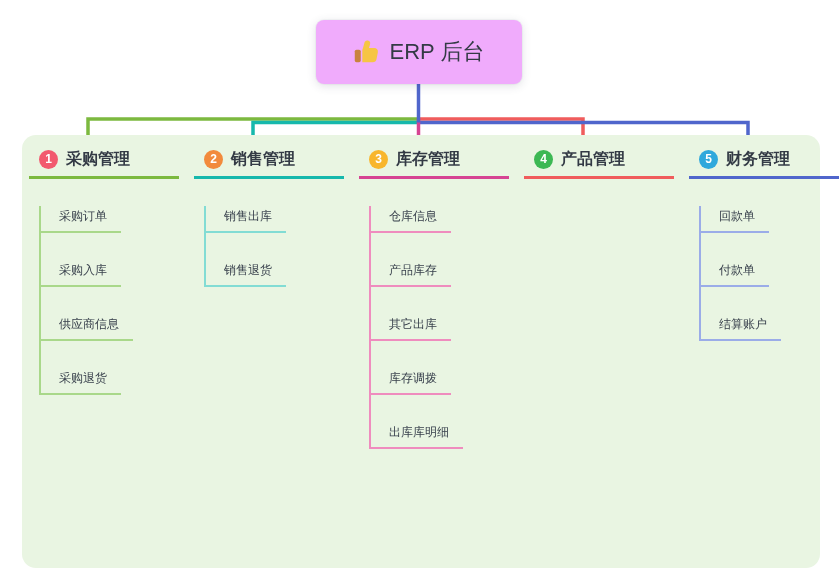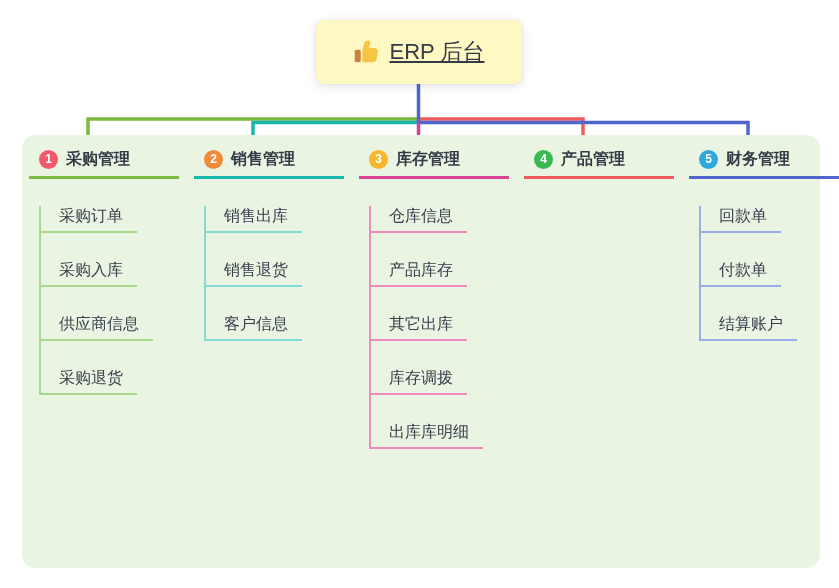--- a/index.html
+++ b/index.html
@@ -2,24 +2,24 @@
 <html><head>
 <meta charset="utf-8">
 <style>
   html,body{margin:0;padding:0;background:#ffffff;}
   body{font-family:"Liberation Sans","DejaVu Sans",sans-serif;}
   .stage{position:relative;width:839px;height:588px;background:#ffffff;overflow:hidden;}
 
   
   .root-node{
     position:absolute;left:316px;top:20px;width:206px;height:64px;
-    background:#fef9c3;border-radius:8px;
+    background:#f0abfc;border-radius:8px;
     box-shadow:0 2px 10px rgba(60,70,90,.16), 0 0 0 1px rgba(60,70,90,.04);
     display:flex;align-items:center;justify-content:center;gap:10px;
-    font-size:22px;font-weight:500;color:#333a45;cursor:default;text-decoration:underline;
+    font-size:22px;font-weight:500;color:#333a45;cursor:default;
   }
   .root-node .thumb{display:inline-flex;width:26px;height:26px;}
 
   
   .connectors{position:absolute;left:0;top:0;width:839px;height:588px;pointer-events:none;}
 
   
   .map-panel{
     position:absolute;left:22px;top:135px;width:798px;height:433px;
     background:#e9f5e2;border-radius:14px;
@@ -40,21 +40,21 @@
     display:flex;align-items:center;justify-content:center;line-height:1;
   }
   .children{
     margin-left:10px;border-left:2px solid var(--light);
     width:fit-content;
   }
   .child{
     display:block;width:fit-content;
     margin-top:27px;padding:0 14px 5px 18px;
     border-bottom:2px solid var(--light);
-    font-size:16px;line-height:20px;color:#38404c;white-space:nowrap;
+    font-size:12px;line-height:20px;color:#38404c;white-space:nowrap;
     cursor:pointer;
   }
 </style>
 </head>
 <body>
 
 <div class="stage">
 
   <svg class="connectors" viewBox="0 0 839 588" xmlns="http://www.w3.org/2000/svg">
       <path d="M418.5,119 L583,119 L583,146" stroke="#f05c5c" stroke-width="3.5" fill="none"></path>
@@ -79,21 +79,20 @@
         </div>
     </div>
       <div class="branch" style="left: 172px; --main: #16b8ac; --light: #82dcd4; --badge: #f28a3c;">
       <div class="branch-header">
         <span class="num-badge">2</span>
         <span class="branch-title">销售管理</span>
       </div>
       <div class="children">
           <div class="child">销售出库</div>
           <div class="child">销售退货</div>
-          <div class="child">客户信息</div>
         </div>
     </div>
       <div class="branch" style="left: 337px; --main: #d64493; --light: #ef8cbe; --badge: #f8b62c;">
       <div class="branch-header">
         <span class="num-badge">3</span>
         <span class="branch-title">库存管理</span>
       </div>
       <div class="children">
           <div class="child">仓库信息</div>
           <div class="child">产品库存</div>

